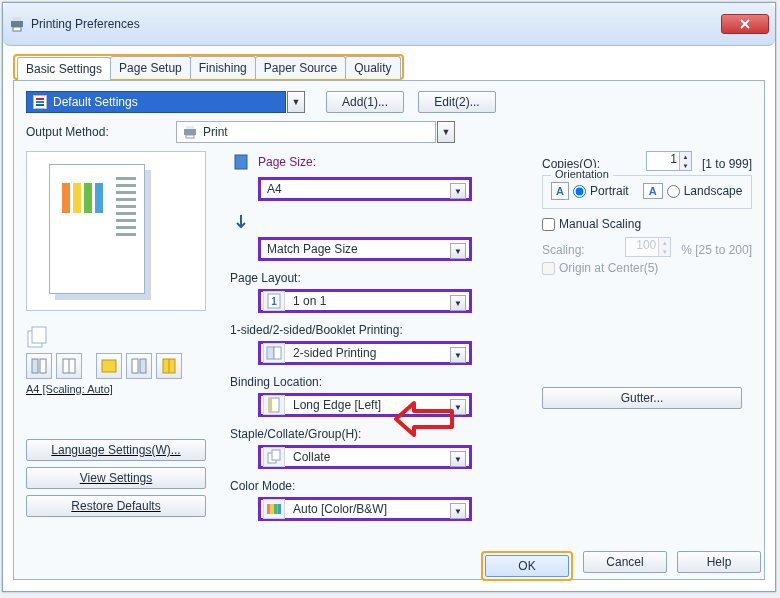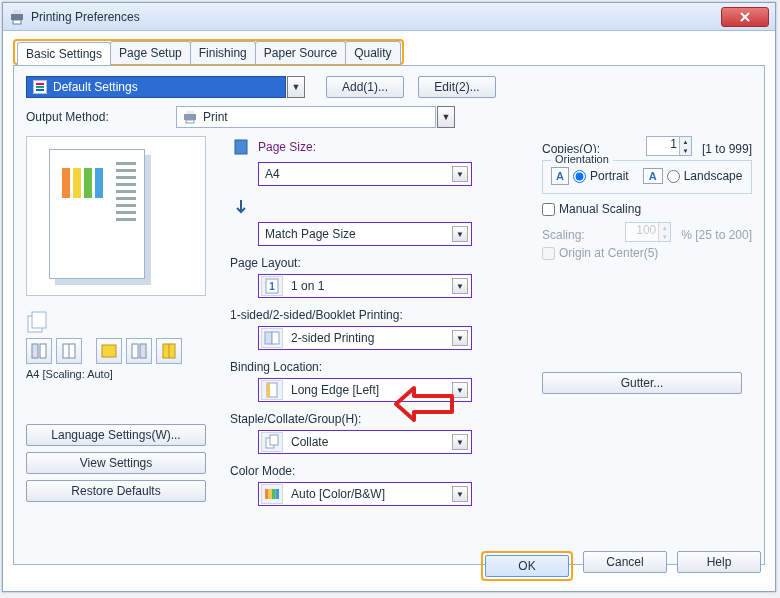--- a/index.html
+++ b/index.html
@@ -1,58 +1,58 @@
 <!DOCTYPE html>
 <html><head>
 <meta charset="utf-8">
 <style>
   * { box-sizing: border-box; font-family: "Segoe UI", Tahoma, sans-serif; }
   body { margin: 0; background: #eef1f5; width: 780px; height: 598px; overflow: hidden; }
   .window { width: 774px; height: 590px; margin: 2px; background: #fff; border: 1px solid #8aa3c7; box-shadow: 0 0 2px rgba(0,0,0,.3); position: relative; }
-  .titlebar { height: 28px; background: linear-gradient(#e9f0fb,#cfe0f6); border-bottom: 1px solid #a9bdda; display: flex; align-items: center; padding: 0 6px; font-size: 12px; color: #234; }
+  .titlebar { height: 43px; background: linear-gradient(#e9f0fb,#cfe0f6); border-bottom: 1px solid #a9bdda; display: flex; align-items: center; padding: 0 6px; font-size: 12px; color: #234; border-radius: 7px; }
   .titlebar .icon { width: 16px; height: 16px; margin-right: 6px; display:inline-flex; }
   .titlebar .icon svg { width:16px; height:16px; }
   .titlebar .spacer { flex:1; }
   .closebtn { width: 48px; height: 20px; background: linear-gradient(#e87b7b,#c83a3a); border:1px solid #a12c2c; border-radius:3px; display:flex; align-items:center; justify-content:center; color:#fff; font-size:12px; font-weight:bold; cursor:pointer; }
   .tabbar-wrap { display:flex; align-items:flex-end; gap:0; margin: 8px 10px 0 10px; }
   .tab { font-size:12px; padding:4px 8px; background:#f3f6fb; border:1px solid #9cb3d4; border-bottom:none; border-radius:3px 3px 0 0; margin-right:-1px; color:#234; cursor:pointer; }
   .tab.active { background:#fff; position:relative; top:1px; }
   .tabs-highlight { border:2px solid #f5a623; border-radius:4px; padding:2px; display:inline-flex; }
   .panel { margin:0 10px 10px 10px; border:1px solid #9cb3d4; background:#f7fafd; height:500px; padding:10px 12px; position:relative; }
   .row { display:flex; align-items:center; margin-bottom:8px; }
   .lbl { font-size:12px; color:#234; width:150px; }
   .profile-dd { flex:0 0 260px; height:22px; background:#2b6cd3; color:#fff; font-size:12px; display:flex; align-items:center; padding:0 6px; border:1px solid #1e4f9e; position:relative; }
   .profile-dd .ddicon { width:14px;height:14px;background:#fff;margin-right:6px;border:1px solid #bbb; display:inline-flex; align-items:center; justify-content:center; }
   .dd-caret { position:absolute; right:-20px; width:18px; height:22px; border:1px solid #777; background:linear-gradient(#fdfdfd,#e1e6ee); display:flex; align-items:center; justify-content:center; font-size:9px; color:#333; cursor:pointer; }
   .btn { height:22px; min-width:78px; background:linear-gradient(#fdfdfd,#e5eaf2); border:1px solid #8ea5c6; border-radius:2px; font-size:12px; color:#234; padding:0 10px; display:inline-flex; align-items:center; justify-content:center; cursor:pointer; }
   .output-dd { flex:0 0 260px; height:22px; background:#fff; border:1px solid #9cb3d4; display:flex; align-items:center; padding:0 6px; font-size:12px; color:#234; position:relative; }
   .output-dd .ddicon { width:14px;height:14px;margin-right:6px;display:inline-flex; }
   .main-cols { display:flex; gap:10px; }
-  .preview-col { width:194px; }
+  .preview-col { width:194px;text-decoration:underline; }
   .preview-box { width:180px; height:160px; border:1px solid #b9c8df; background:#fff; padding:8px; }
   .pagepreview { width:96px; height:130px; margin:4px auto 0 14px; border:1px solid #9cb3d4; box-shadow:6px 6px 0 #cfd9e8; background:#fff; position:relative; }
   .pagepreview .bars { position:absolute; top:18px; left:12px; display:flex; gap:3px; }
   .pagepreview .bars span { width:8px; height:30px; display:inline-block; }
   .b1{background:#f48c3a;} .b2{background:#f7d33c;} .b3{background:#6abf4b;} .b4{background:#4aa3e0;}
   .pagepreview .lines { position:absolute; top:12px; right:8px; width:20px; }
   .pagepreview .lines div { height:3px; background:#9aa; margin-bottom:4px; }
   .mini-icons { margin-top:14px; width:28px; height:24px; }
   .mini-icons svg { width:28px; height:24px; }
   .tool-row { display:flex; gap:4px; margin-top:4px; }
   .tool-btn { width:26px; height:26px; border:1px solid #9cb3d4; background:linear-gradient(#fdfdfd,#e5eaf2); display:flex; align-items:center; justify-content:center; cursor:pointer; }
   .tool-btn svg { width:18px; height:18px; }
   .preview-caption { font-size:11px; color:#234; margin-top:4px; }
   .side-btns { display:flex; flex-direction:column; gap:6px; margin-top:44px; }
   .side-btns .btn { width:180px; }
   .settings-col { flex:1; }
   .field { display:flex; align-items:center; margin-bottom:4px; }
   .field .ficon { width:22px; height:22px; display:inline-flex; align-items:center; justify-content:center; margin-right:6px; }
   .field .ficon svg { width:18px; height:18px; }
   .field .flabel { font-size:12px; color:#701a75; width:170px; }
-  .combo { width:200px; height:24px; border:1px solid #6d28d9; background:#fff; font-size:12px; color:#234; display:flex; align-items:center; padding:0 6px; position:relative; cursor:pointer; margin-left:28px; margin-bottom:10px; }
+  .combo { width:200px; height:24px; border:3px solid #6d28d9; background:#fff; font-size:12px; color:#234; display:flex; align-items:center; padding:0 6px; position:relative; cursor:pointer; margin-left:28px; margin-bottom:10px; }
   .combo.wide { width:214px; }
   .combo .caret { position:absolute; right:3px; top:3px; width:16px; height:16px; background:linear-gradient(#fdfdfd,#e1e6ee); border:1px solid #aaa; display:flex; align-items:center; justify-content:center; font-size:8px; }
   .combo .cicon { width:22px; height:20px; margin:-2px 8px -2px -4px; display:inline-flex; align-items:center; justify-content:center; background:#f0f3f8; border:1px solid #cbd6e6; }
   .combo .cicon svg { width:16px;height:16px; }
   .section-label { font-size:12px; color:#234; margin:2px 0 4px 0; }
   .right-col { width:210px; font-size:12px; color:#234; }
   .copies-row { display:flex; align-items:flex-end; gap:10px; margin-bottom:4px; }
   .spin { width:46px; height:20px; border:1px solid #9cb3d4; background:#fff; text-align:right; padding:0 14px 0 4px; font-size:12px; position:relative; }
   .spin .spinbtns { position:absolute; right:0; top:0; width:12px; height:100%; border-left:1px solid #bbb; display:flex; flex-direction:column; }
   .spin .spinbtns div { flex:1; font-size:6px; display:flex; align-items:center; justify-content:center; background:#eef1f6; cursor:pointer; }

